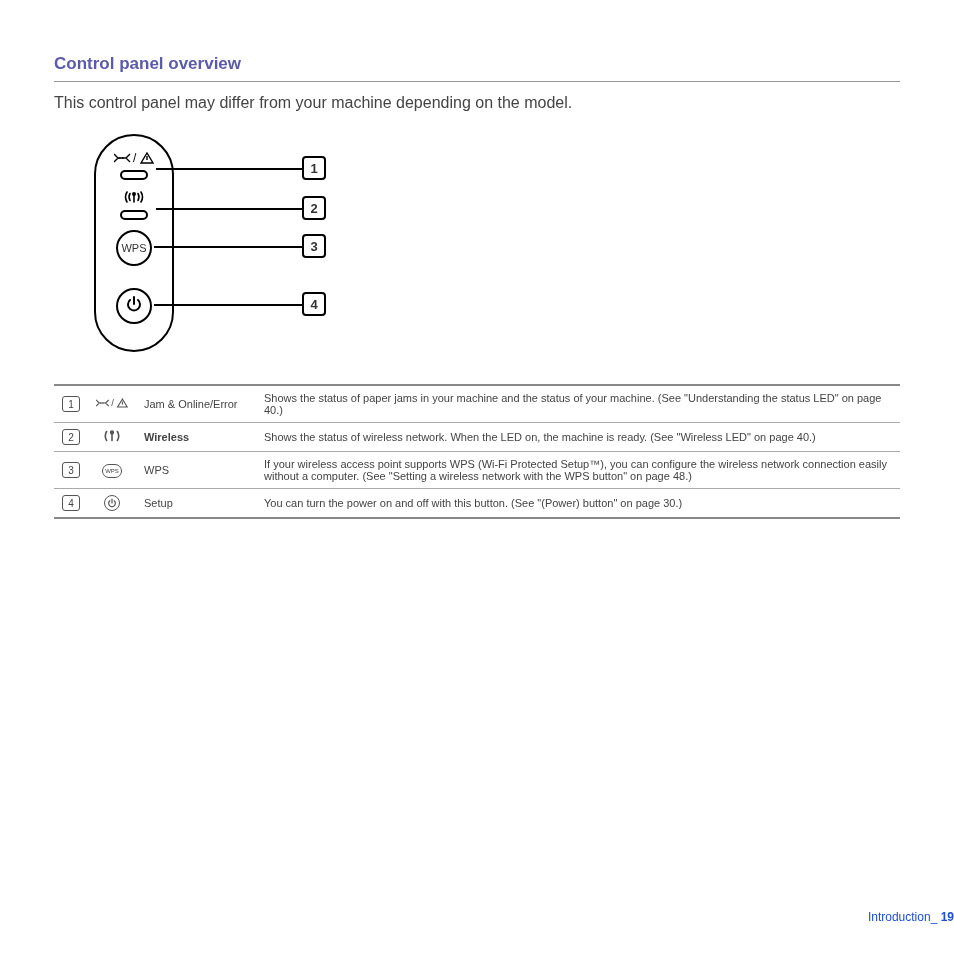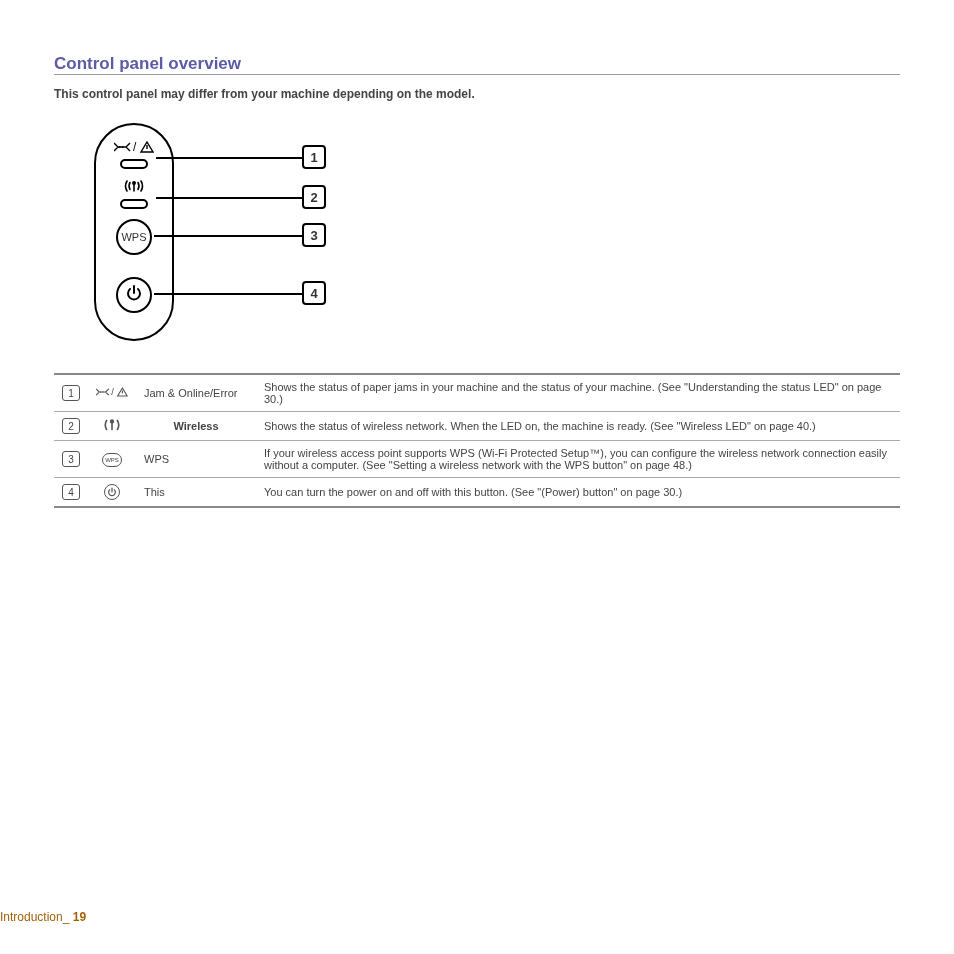--- a/index.html
+++ b/index.html
@@ -14,28 +14,27 @@
     position: relative;
   }
   .page {
     padding: 54px 54px 0 54px;
   }
   h2.section-title {
     color: #5b5ba8;
     font-size: 17px;
     font-weight: bold;
     border-bottom: 1px solid #999;
-    padding-bottom: 0;
+    padding-bottom: 7px;
     margin: 0 0 12px 0;
   }
   .intro-text {
-    font-size: 12px;
+    font-size: 16px;
     color: #444;
     margin: 0 0 22px 0;
-    font-weight: bold;
   }
   .diagram-area {
     position: relative;
     height: 230px;
     margin-left: 40px;
     margin-bottom: 20px;
   }
   .panel-body {
     position: absolute;
     left: 0;
@@ -129,30 +128,30 @@
     font-size: 6px;
   }
   .small-power {
     display: inline-flex;
     width: 16px; height: 16px;
     border: 1px solid #555;
     border-radius: 50%;
     align-items: center; justify-content: center;
     font-size: 9px;
   }
-  .bold { font-weight: bold; text-align: center; }
+  .bold { font-weight: bold; }
 
   .footer {
     position: absolute;
     bottom: 30px;
     left: 0;
     width: 100%;
-    text-align: left;
+    text-align: right;
     font-size: 12px;
-    color: #a16207;
+    color: #1d4ed8;
   }
   .footer .pg { font-weight: bold; }
 </style>
 </head>
 <body>
 
 <div class="page">
   <h2 class="section-title">Control panel overview</h2>
   <p class="intro-text">This control panel may differ from your machine depending on the model.</p>
 
@@ -232,21 +231,21 @@
             <line x1="5" y1="6" x2="11" y2="6" stroke-dasharray="1.5 1.5"></line>
           </g>
           <text x="19" y="10" font-size="12" fill="#555">/</text>
           <g transform="translate(26,0)" stroke="#555" stroke-width="1.4" fill="none">
             <path d="M7 1 L13 11 L1 11 Z"></path>
                 <line x1="7" y1="4" x2="7" y2="8"></line>
           </g>
         </svg>
       </td>
       <td class="col-name">Jam &amp; Online/Error</td>
-      <td>Shows the status of paper jams in your machine and the status of your machine. (See "Understanding the status LED" on page 30.)</td>
+      <td>Shows the status of paper jams in your machine and the status of your machine. (See "Understanding the status LED" on page 40.)</td>
     </tr>
     <tr>
       <td class="col-num"><span class="num-box">2</span></td>
       <td class="col-icon">
         <svg width="18" height="14" viewBox="0 0 20 14">
           <g stroke="#555" stroke-width="1.8" fill="none" stroke-linecap="round">
             <path d="M4 2 Q1 7 4 12"></path>
             <line x1="10" y1="4" x2="10" y2="12"></line>
             <circle cx="10" cy="3" r="1.5" fill="#555"></circle>
             <path d="M16 2 Q19 7 16 12"></path>
@@ -267,21 +266,21 @@
       <td class="col-icon">
         <span class="small-power">
           <svg width="10" height="10" viewBox="0 0 18 18">
             <g stroke="#555" stroke-width="2.2" fill="none" stroke-linecap="round">
               <path d="M5 5 A6 6 0 1 0 13 5"></path>
                   <line x1="9" y1="2" x2="9" y2="9"></line>
             </g>
           </svg>
         </span>
       </td>
-      <td class="col-name">This</td>
+      <td class="col-name">Setup</td>
       <td>You can turn the power on and off with this button. (See "(Power) button" on page 30.)</td>
     </tr>
   </tbody>
     </table>
 </div>
 
 <div class="footer">
   <span>Introduction</span><span>_ </span><span class="pg">19</span>
 </div>
 

